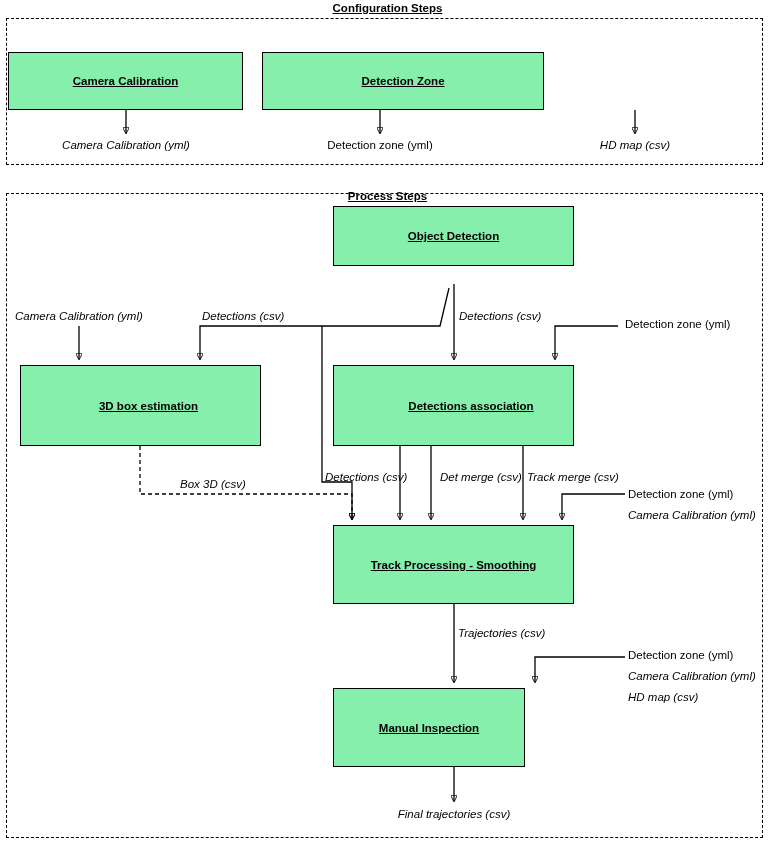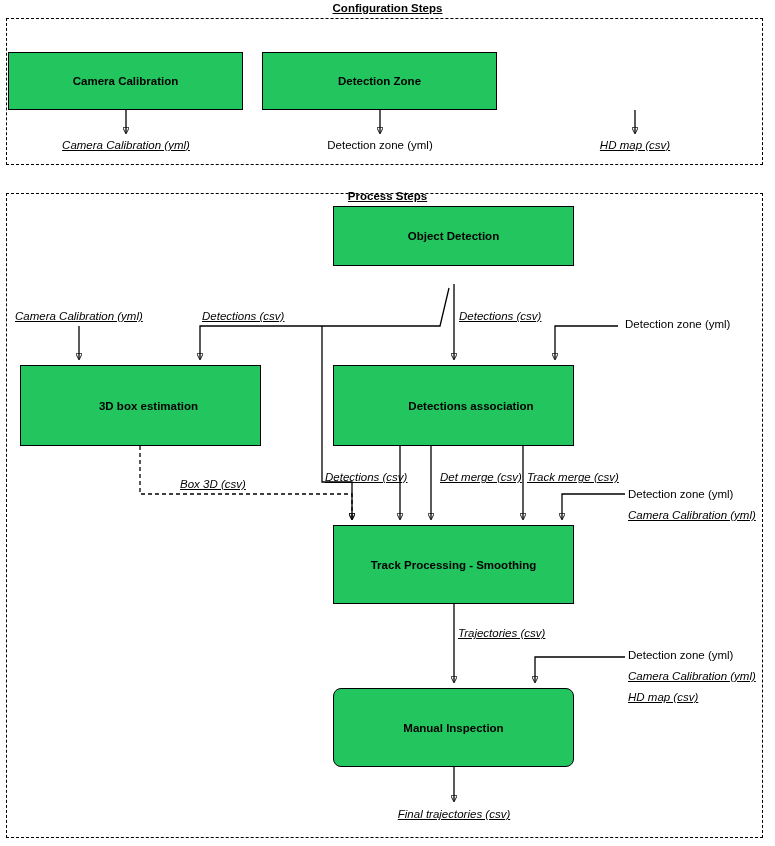--- a/index.html
+++ b/index.html
@@ -23,38 +23,39 @@
 
   .group-box {
     position: absolute;
     border: 1.6px dashed #000;
     background: transparent;
   }
 
   .node {
     position: absolute;
     border: 1.4px solid #000;
-    background: #22c55e;
+    background: #86efac;
     display: flex;
     align-items: center;
     justify-content: center;
     font-size: 11.5px;
     font-weight: bold;
     color: #000;
     text-align: left;
+    text-decoration: underline;
   }
 
   .label {
     position: absolute;
     font-size: 11.5px;
     color: #000;
     white-space: nowrap;
     line-height: 1.1;
   }
-  .label.italic { font-style: italic; text-decoration: underline; }
+  .label.italic { font-style: italic; }
   .label.center { transform: translateX(-50%); text-align: center; }
 
   svg.wires {
     position: absolute;
     left: 0; top: 0;
     width: 775px; height: 846px;
     overflow: visible;
     pointer-events: none;
   }
   svg.wires path, svg.wires line { fill: none; stroke: #000; stroke-width: 1.3; }
@@ -64,42 +65,42 @@
 <body>
 
 <div id="stage">
 
   <div class="section-title" style="left:0; top:2px; width:775px;">Configuration Steps</div>
 
   <div class="group-box" style="left:6px; top:18px; width:757px; height:147px;"></div>
 
   <div class="node" style="left:8px; top:52px; width:235px; height:58px;">Camera Calibration</div>
 
-  <div class="node" style="left:262px; top:52px; width:235px; height:58px;">Detection Zone</div>
+  <div class="node" style="left:262px; top:52px; width:282px; height:58px;">Detection Zone</div>
 
 
   <div class="label italic center" style="left:126px; top:139px;">Camera Calibration (yml)</div>
 
   <div class="label center" style="left:380px; top:139px;">Detection zone (yml)</div>
 
   <div class="label italic center" style="left:635px; top:139px;">HD map (csv)</div>
 
   <div class="section-title" style="left:0; top:190px; width:775px;">Process Steps</div>
 
   <div class="group-box" style="left:6px; top:193px; width:757px; height:645px;"></div>
 
   <div class="node" style="left:333px; top:206px; width:241px; height:60px;">Object Detection</div>
 
   <div class="node" style="left:20px; top:365px; width:241px; height:81px;padding-left:16px;">3D box estimation</div>
 
   <div class="node" style="left:333px; top:365px; width:241px; height:81px;padding-left:35px;">Detections association</div>
 
   <div class="node" style="left:333px; top:525px; width:241px; height:79px;">Track Processing - Smoothing</div>
 
-  <div class="node" style="left:333px; top:688px; width:241px; height:79px;border-radius:8px;">Manual Inspection</div>
+  <div class="node" style="left:333px; top:688px; width:192px; height:79px;">Manual Inspection</div>
 
   <div class="label italic" style="left:15px; top:310px;">Camera Calibration (yml)</div>
 
   <div class="label italic" style="left:202px; top:310px;">Detections (csv)</div>
 
   <div class="label italic" style="left:459px; top:310px;">Detections (csv)</div>
 
   <div class="label" style="left:625px; top:318px;">Detection zone (yml)</div>
 
   <div class="label italic" style="left:180px; top:478px;">Box 3D (csv)</div>

